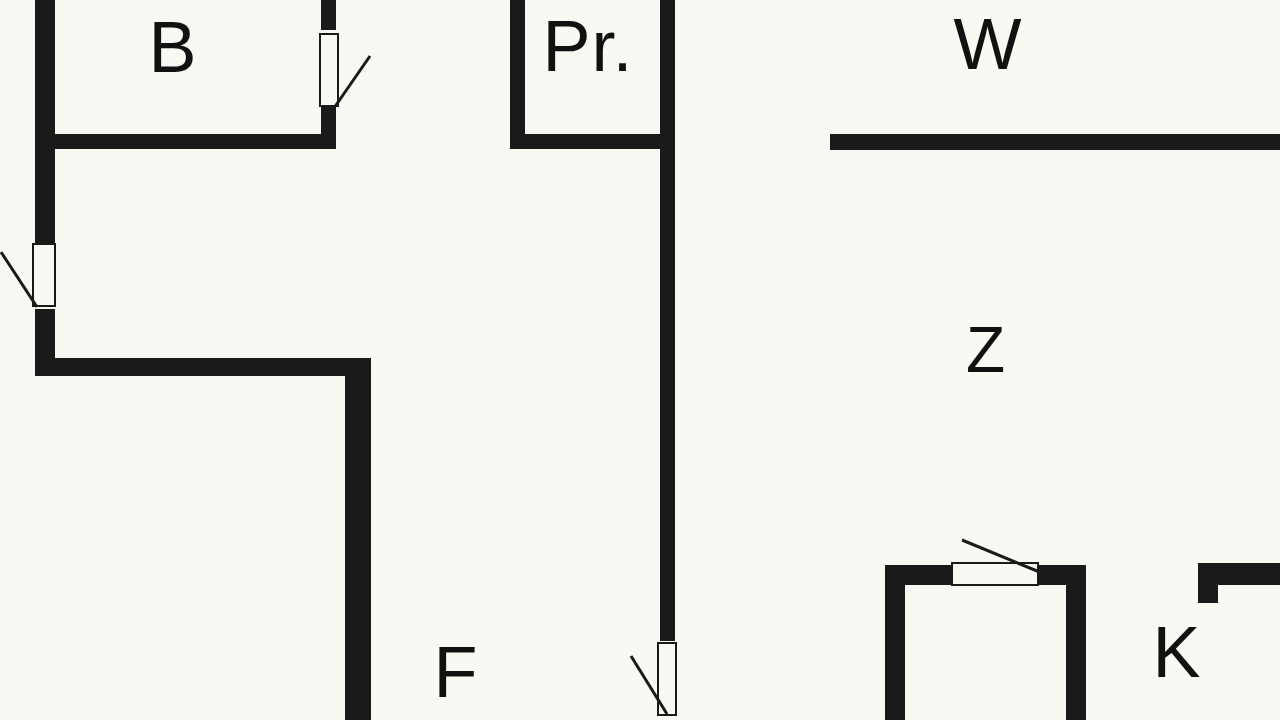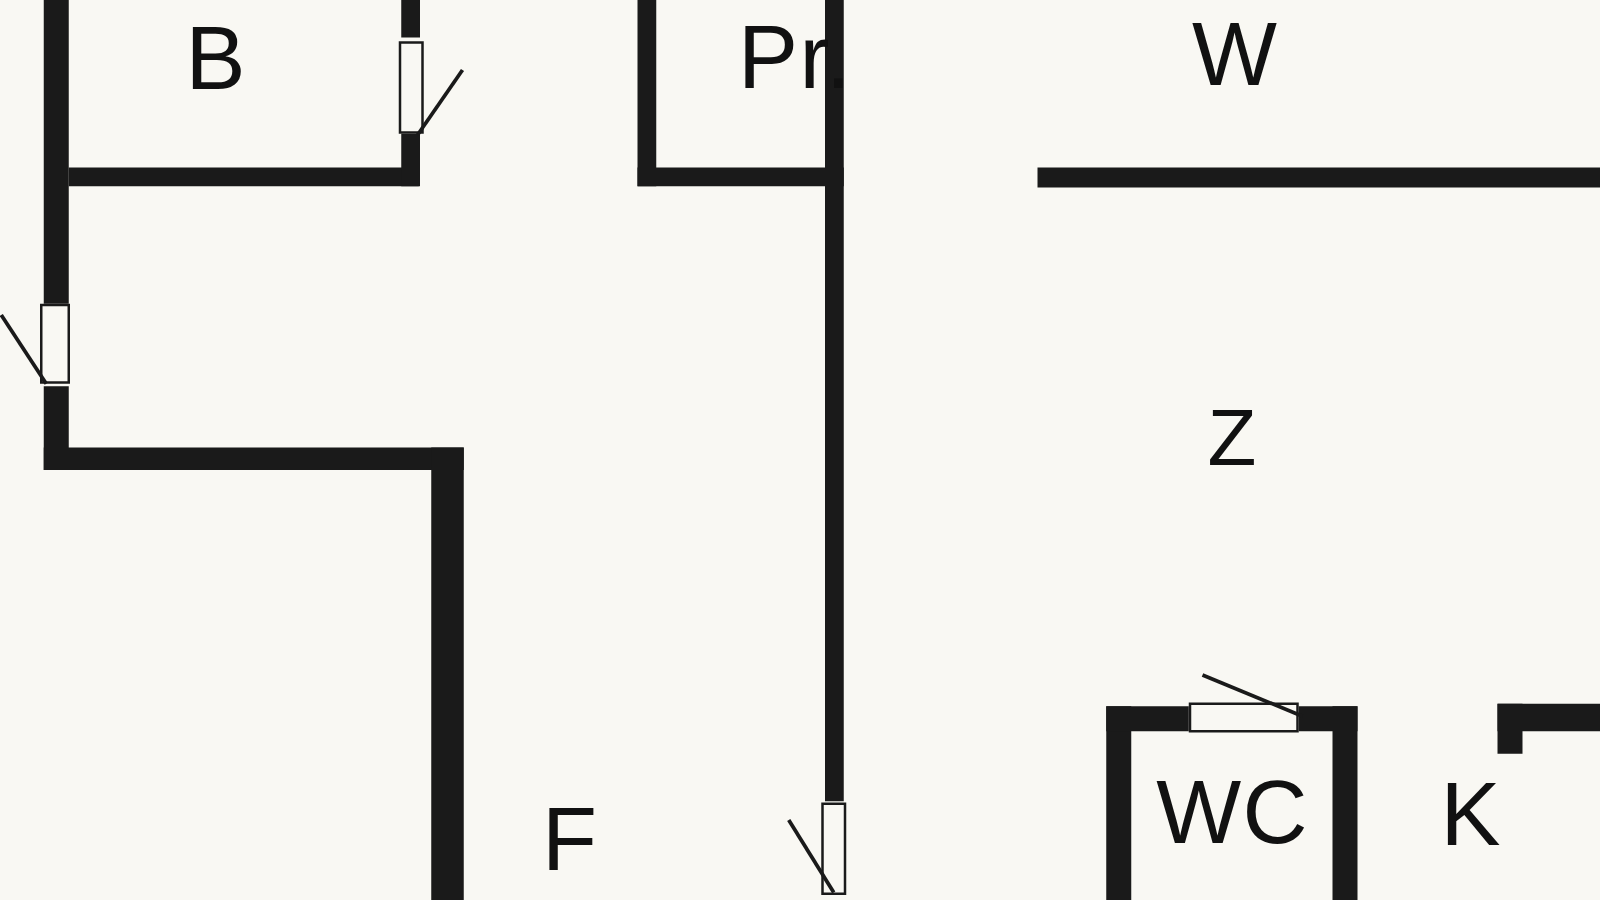--- a/index.html
+++ b/index.html
@@ -64,20 +64,19 @@
   <div class="leaf" style="left:951px; top:562px; width:88px; height:24px;"></div>
 
   <svg class="swing" width="1280" height="720" viewBox="0 0 1280 720">
     <line x1="334" y1="108" x2="370" y2="56" stroke="#1a1a1a" stroke-width="3"></line>
     <line x1="1" y1="252" x2="37" y2="307" stroke="#1a1a1a" stroke-width="3"></line>
     <line x1="631" y1="656" x2="667" y2="714" stroke="#1a1a1a" stroke-width="3"></line>
     <line x1="962" y1="540" x2="1042" y2="573" stroke="#1a1a1a" stroke-width="3"></line>
   </svg>
 
   <div class="room-label" style="left:173px;  top:47px;">B</div>
-  <div class="room-label" style="left:636px;  top:46px;">Pr.</div>
+  <div class="room-label" style="left:588px;  top:46px;">Pr.</div>
   <div class="room-label" style="left:988px;  top:44px;">W</div>
   <div class="room-label small" style="left:986px;  top:350px;">Z</div>
   <div class="room-label" style="left:456px;  top:672px;">F</div>
-  <div class="room-label" style="left:986px;  top:650px;">WC</div>
   <div class="room-label" style="left:1177px; top:652px;">K</div>
 
 </div>
 
 </body></html>

